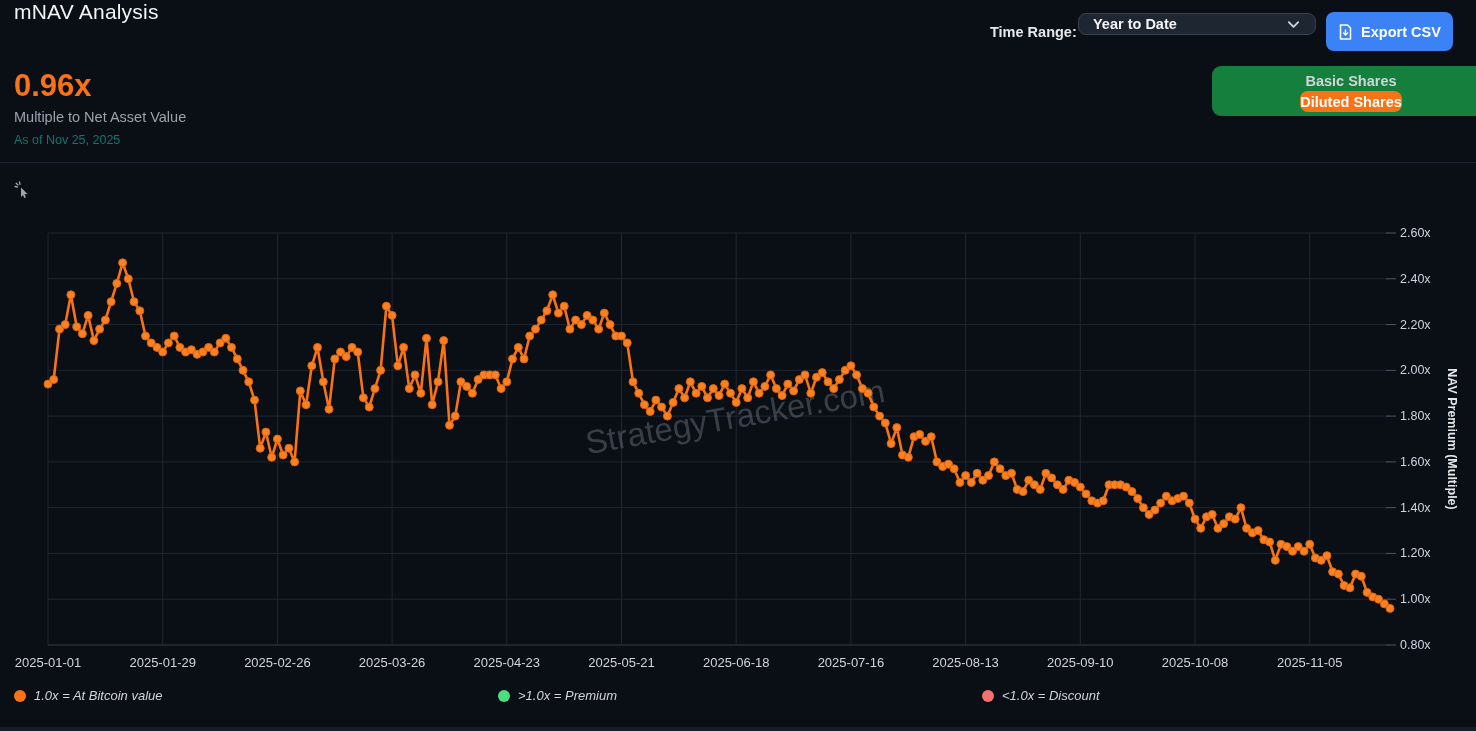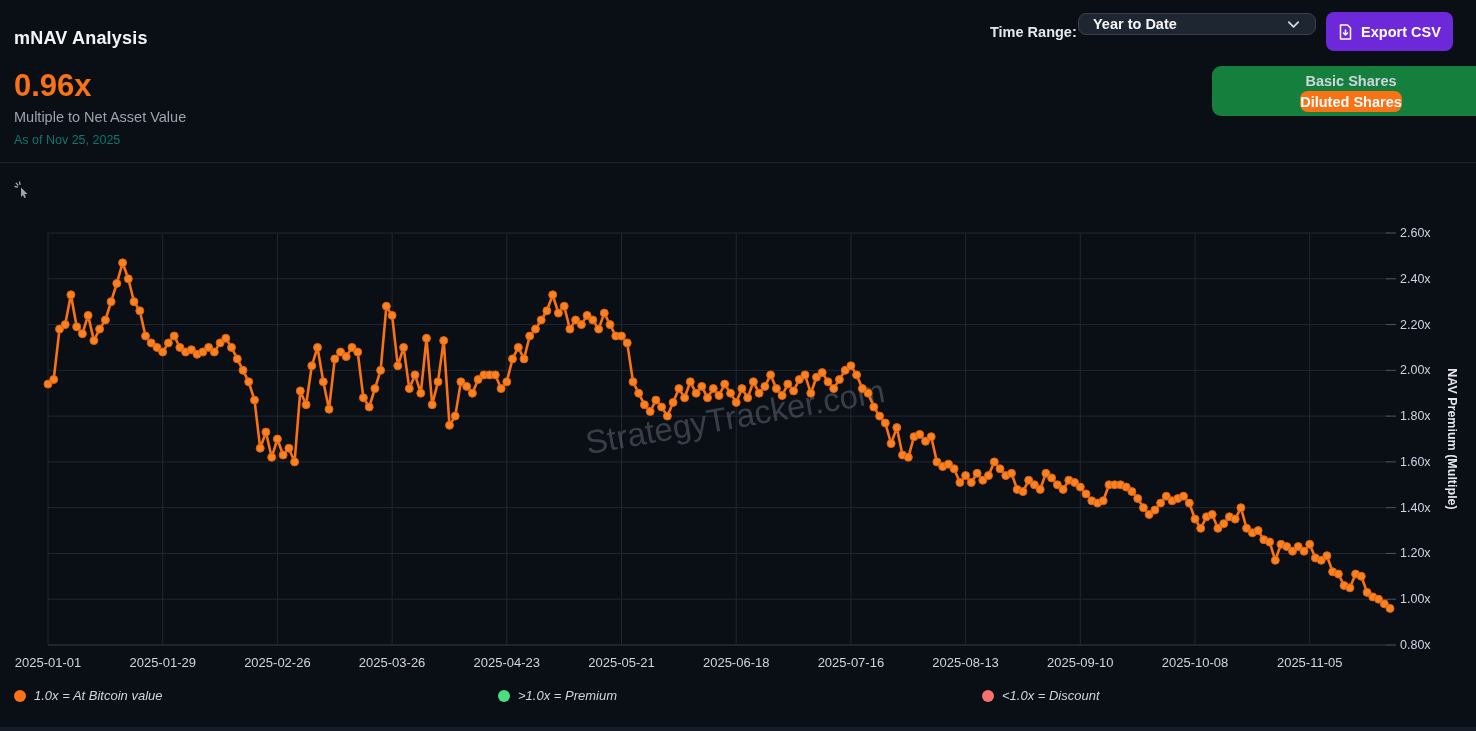--- a/index.html
+++ b/index.html
@@ -3,36 +3,36 @@
 <meta charset="utf-8">
 <style>
   * { margin:0; padding:0; box-sizing:border-box; }
   html,body { width:1476px; height:731px; overflow:hidden; }
   body {
     background:#0a0e15;
     font-family:"Liberation Sans", sans-serif;
     color:#f3f4f6;
     position:relative;
   }
-  .page-title { position:absolute; left:14px; top:28px; font-size:18px; font-weight:bold; letter-spacing:.2px; }
+  .page-title { position:absolute; left:14px; top:0; font-size:21px; font-weight:normal; letter-spacing:.2px; }
   .metric-value { position:absolute; left:14px; top:68px; font-size:31px; font-weight:bold; color:#f97316; }
   .metric-label { position:absolute; left:14px; top:109px; font-size:14.5px; color:#9ca3af; }
   .metric-asof  { position:absolute; left:14px; top:133px; font-size:12.5px; color:#0f766e; }
 
   .time-range-label { position:absolute; left:990px; top:24px; font-size:14.5px; font-weight:bold; color:#e5e7eb; }
   .dropdown {
     position:absolute; left:1078px; top:13px; width:238px; height:22px;
     background:#1e2631; border:1px solid #39414f; border-radius:8px;
     display:flex; align-items:center; justify-content:space-between;
     padding:0 14px; cursor:pointer;
   }
   .dropdown .val { font-size:14.5px; font-weight:bold; color:#f3f4f6; }
   .btn-export {
     position:absolute; left:1326px; top:12px; width:127px; height:39px;
-    background:#6d28d9; border:none; border-radius:8px; color:#fff;
+    background:#3b82f6; border:none; border-radius:8px; color:#fff;
     font-size:14.5px; font-weight:bold; font-family:"Liberation Sans",sans-serif;
     display:flex; align-items:center; justify-content:center; gap:8px; cursor:pointer;
   }
   .toggle-group {
     position:absolute; left:1212px; top:66px; width:278px; height:50px;
     background:#15803d; border-radius:9px; display:flex; align-items:center; padding:4px;flex-direction:column;
   }
   .toggle-btn {
     flex:1; height:42px; border:none; border-radius:8px; background:transparent;
     color:#d1d5db; font-size:14.5px; font-weight:bold; font-family:"Liberation Sans",sans-serif; cursor:pointer;

